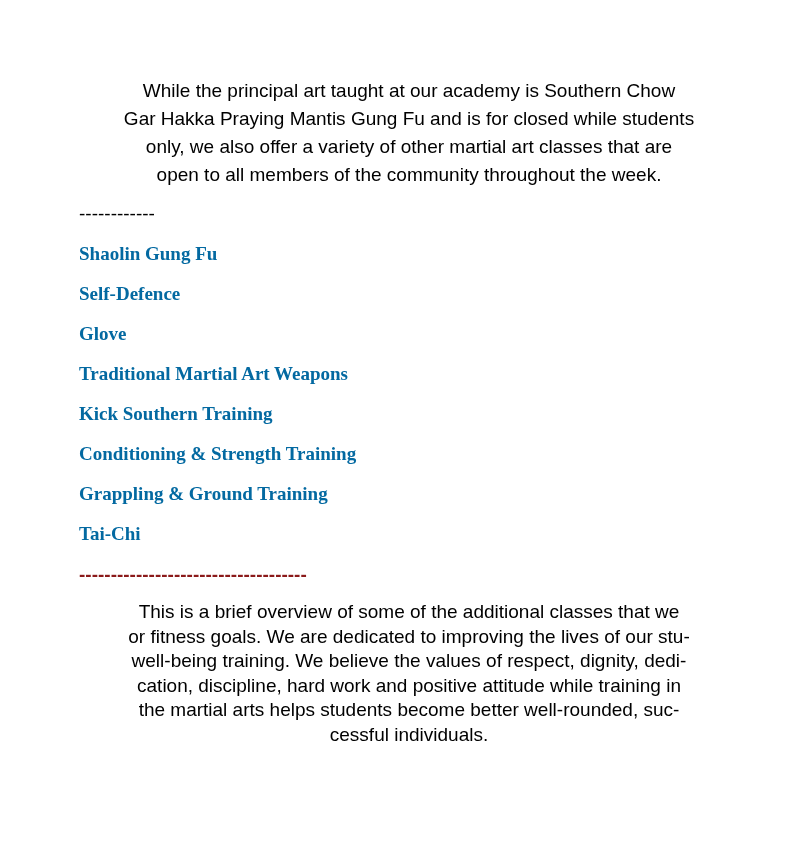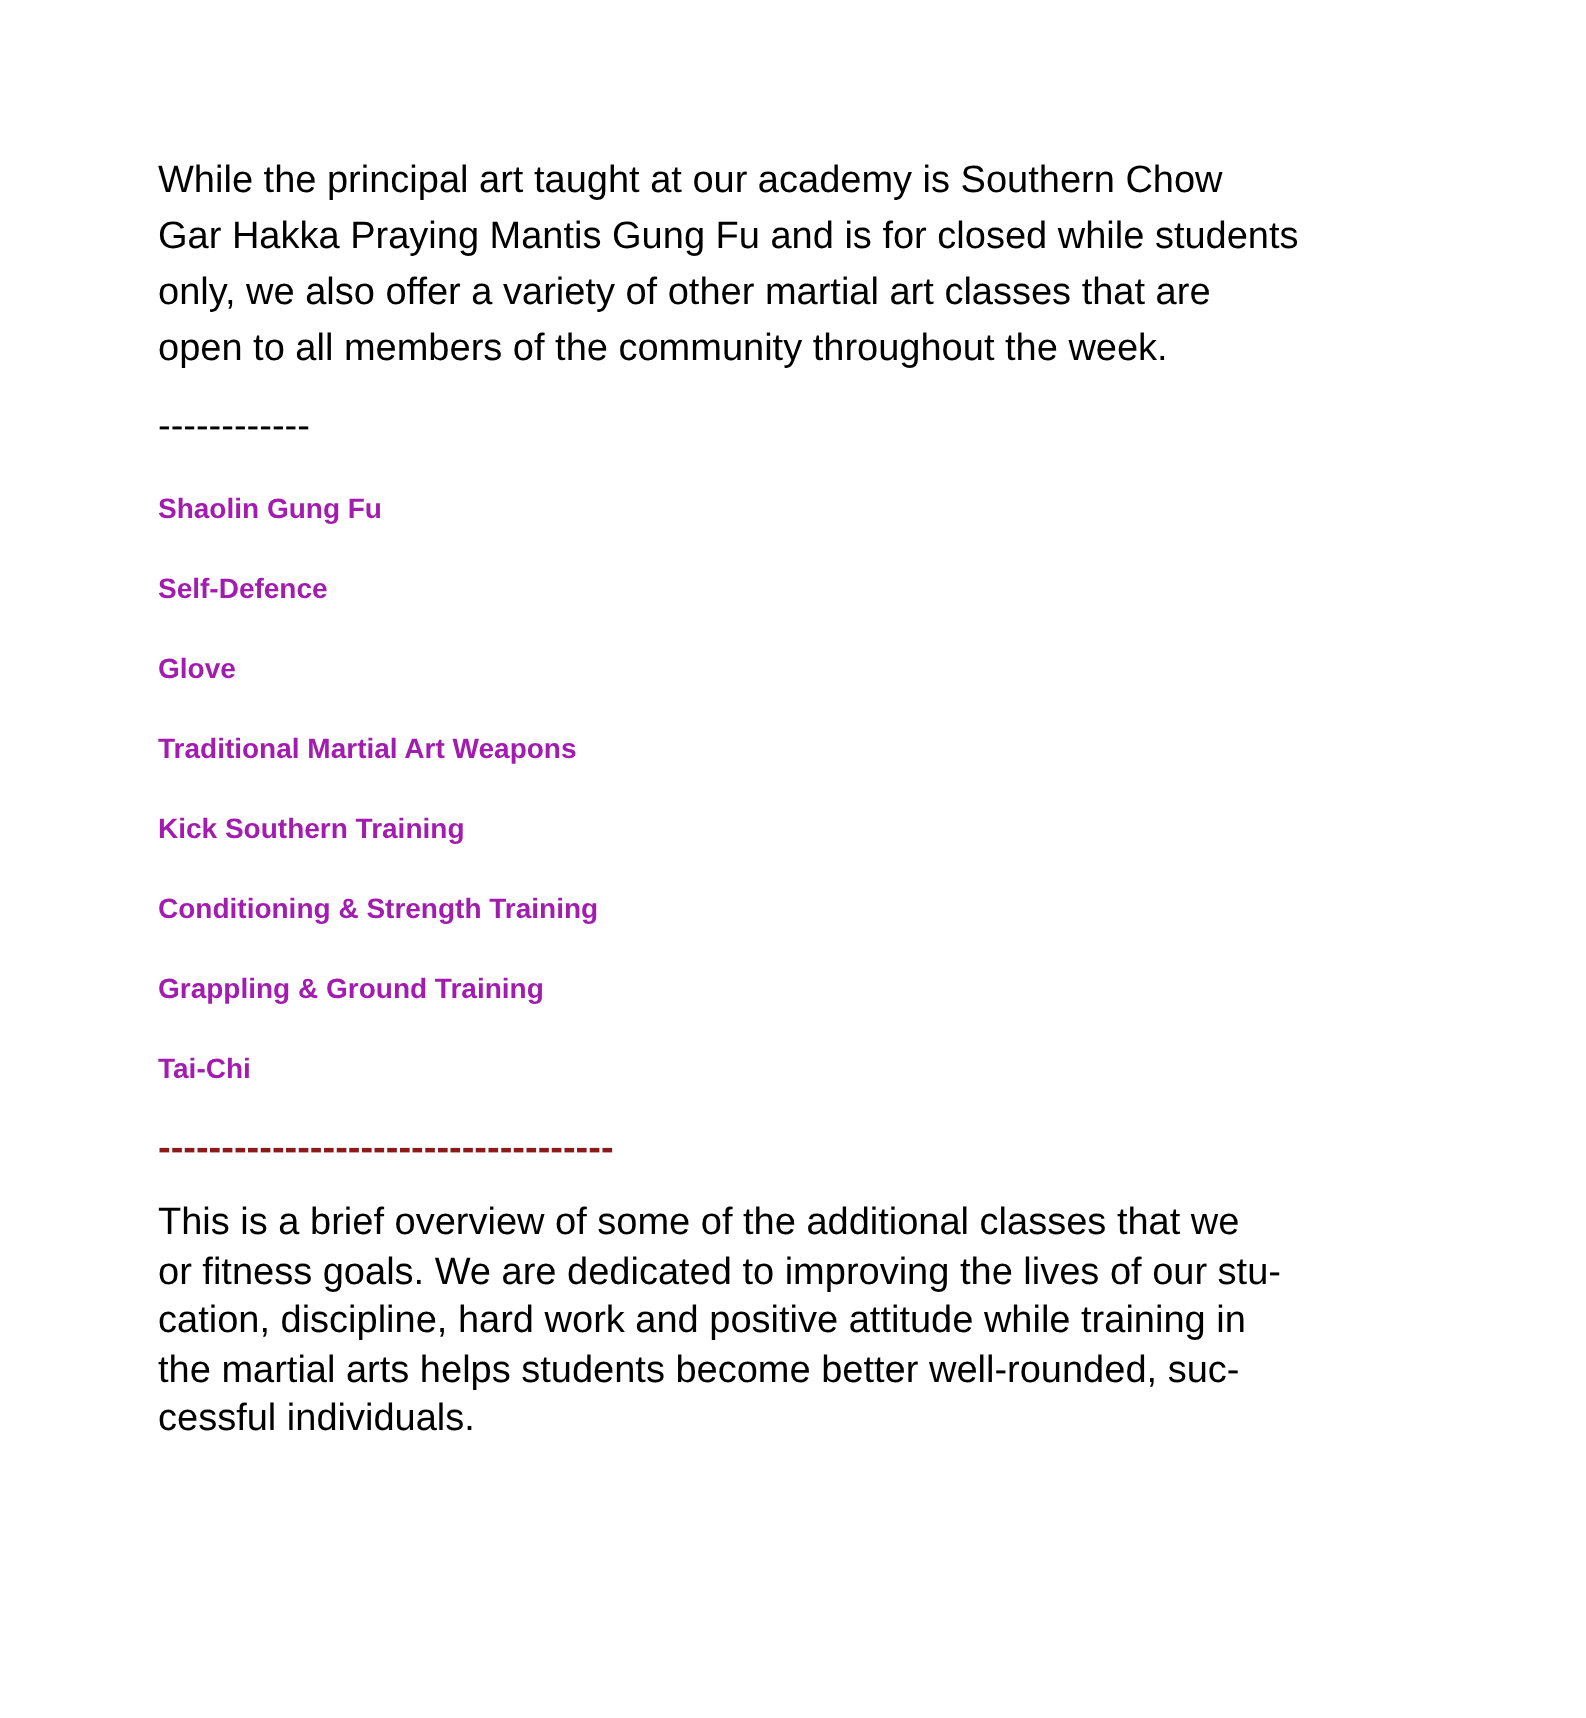--- a/index.html
+++ b/index.html
@@ -13,21 +13,21 @@
     position: relative;
     font-family: "Liberation Sans", sans-serif;
     overflow: hidden;
   }
   .content {
     position: absolute;
     left: 79px;
     top: 77px;
     width: 660px;
   }
-  .para { margin: 0; padding: 0; }
+  .para { margin: 0; padding: 0; text-align: center; }
   .line {
     display: block;
     white-space: pre;
     font-size: 19px;
     line-height: 28px;
     color: #000000;
     font-weight: normal;
   }
   .para2 .line {
     line-height: 24.5px;
@@ -42,25 +42,26 @@
     margin-top: 11px;
     font-weight: normal;
   }
   .divider-bottom {
     color: #8B1A1A;
     font-weight: bold;
     margin-top: 13px;
   }
   .class-item {
     white-space: pre;
-    font-size: 14px;
+    font-size: 19px;
     line-height: 28px;
     margin-top: 12px;
     font-weight: bold;
-    color: #a21caf;
+    color: #0369a1;
+    font-family: Liberation Serif, serif;
   }
   .para2 { margin-top: 11px; }
 </style>
 </head>
 <body>
 
 <div class="content">
 
   <p class="para">
     <span class="line">While the principal art taught at our academy is Southern Chow</span>
@@ -80,18 +81,19 @@
     <div class="class-item">Conditioning &amp; Strength Training</div>
     <div class="class-item">Grappling &amp; Ground Training</div>
     <div class="class-item">Tai-Chi</div>
   </div>
 
   <div class="divider divider-bottom">------------------------------------</div>
 
   <p class="para para2">
     <span class="line">This is a brief overview of some of the additional classes that we</span>
     <span class="line">or fitness goals. We are dedicated to improving the lives of our stu-</span>
+    <span class="line">well-being training. We believe the values of respect, dignity, dedi-</span>
     <span class="line">cation, discipline, hard work and positive attitude while training in</span>
     <span class="line">the martial arts helps students become better well-rounded, suc-</span>
     <span class="line">cessful individuals.</span>
   </p>
 
 </div>
 
 </body></html>

